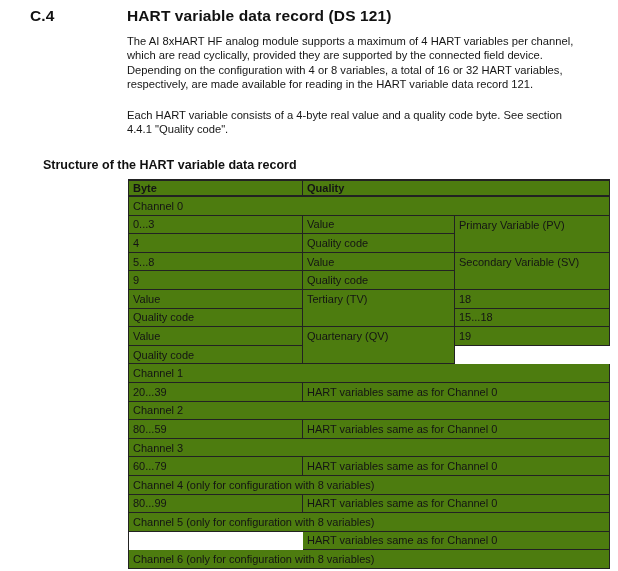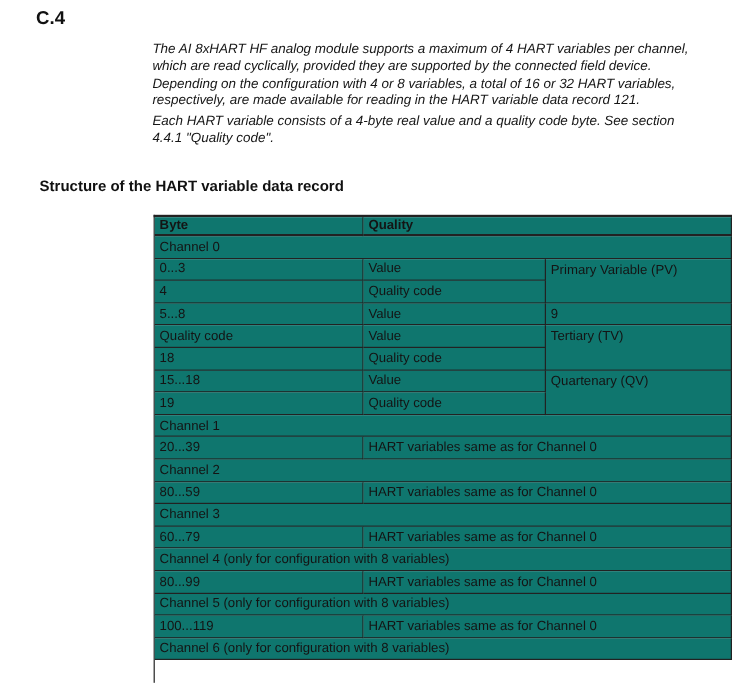--- a/index.html
+++ b/index.html
@@ -48,29 +48,29 @@
   .intro {
     position: absolute;
     left: 127px;
     top: 34px;
     width: 480px;
     font-size: 11.2px;
     line-height: 14.4px;
     color: #161616;
   }
   .intro .para { margin: 0; }
-  .intro .para + .para { margin-top: 2px; }
-  .intro .ln { display: block; white-space: nowrap; font-style: italic; }
+  .intro .para + .para { margin-top: 16px; }
+  .intro .ln { display: block; white-space: nowrap; }
 
   
   .sub-heading {
     position: absolute;
     left: 29px;
     top: 144px;
-    margin: 4px;
+    margin: 14px;
     font-size: 12.5px;
     font-weight: bold;
     white-space: nowrap;
   }
 
   
   .hart-table {
     position: absolute;
     left: 128px;
     top: 179px;
@@ -85,35 +85,36 @@
     color: #141414;
   }
   .cell {
     border-right: 1px solid #222222;
     border-bottom: 1px solid #222222;
     padding: 0 2px 0 4px;
     display: flex;
     align-items: center;
     overflow: hidden;
     white-space: nowrap;
-    background: #0f766e;
+    background: #4d7c0f;
   }
   .hdr {
     font-weight: bold;
     border-bottom-width: 2px;
   }
   .cspan3 { grid-column: 1 / span 3; }
   .cspan2 { grid-column: 2 / span 2; }
   .rspan2 { grid-row: span 2; align-items: flex-start; padding-top: 3px; }
 </style>
 </head>
 <body>
 
 <div class="section-heading">
   <span class="section-number">C.4</span>
+  <h1 class="section-title">HART variable data record (DS 121)</h1>
 </div>
 
 <div class="intro">
   <p class="para">
     <span class="ln">The AI 8xHART HF analog module supports a maximum of 4 HART variables per channel,</span>
     <span class="ln">which are read cyclically, provided they are supported by the connected field device.</span>
     <span class="ln">Depending on the configuration with 4 or 8 variables, a total of 16 or 32 HART variables,</span>
     <span class="ln">respectively, are made available for reading in the HART variable data record 121.</span>
   </p>
   <p class="para">
@@ -132,20 +133,21 @@
   <div class="cell cspan3">Channel 0</div>
 
   <div class="cell">0...3</div>
   <div class="cell">Value</div>
   <div class="cell rspan2">Primary Variable (PV)</div>
   <div class="cell">4</div>
   <div class="cell">Quality code</div>
 
   <div class="cell">5...8</div>
   <div class="cell">Value</div>
+  <div class="cell rspan2">Secondary Variable (SV)</div>
   <div class="cell">9</div>
   <div class="cell">Quality code</div>
 
   <div class="cell">Value</div>
   <div class="cell rspan2">Tertiary (TV)</div>
   <div class="cell">18</div>
   <div class="cell">Quality code</div>
 
   <div class="cell">15...18</div>
   <div class="cell">Value</div>
@@ -163,17 +165,16 @@
 
   <div class="cell cspan3">Channel 3</div>
   <div class="cell">60...79</div>
   <div class="cell cspan2">HART variables same as for Channel 0</div>
 
   <div class="cell cspan3">Channel 4 (only for configuration with 8 variables)</div>
   <div class="cell">80...99</div>
   <div class="cell cspan2">HART variables same as for Channel 0</div>
 
   <div class="cell cspan3">Channel 5 (only for configuration with 8 variables)</div>
-  <div class="cell">100...119</div>
   <div class="cell cspan2">HART variables same as for Channel 0</div>
 
   <div class="cell cspan3">Channel 6 (only for configuration with 8 variables)</div>
 </div>
 
 </body></html>

